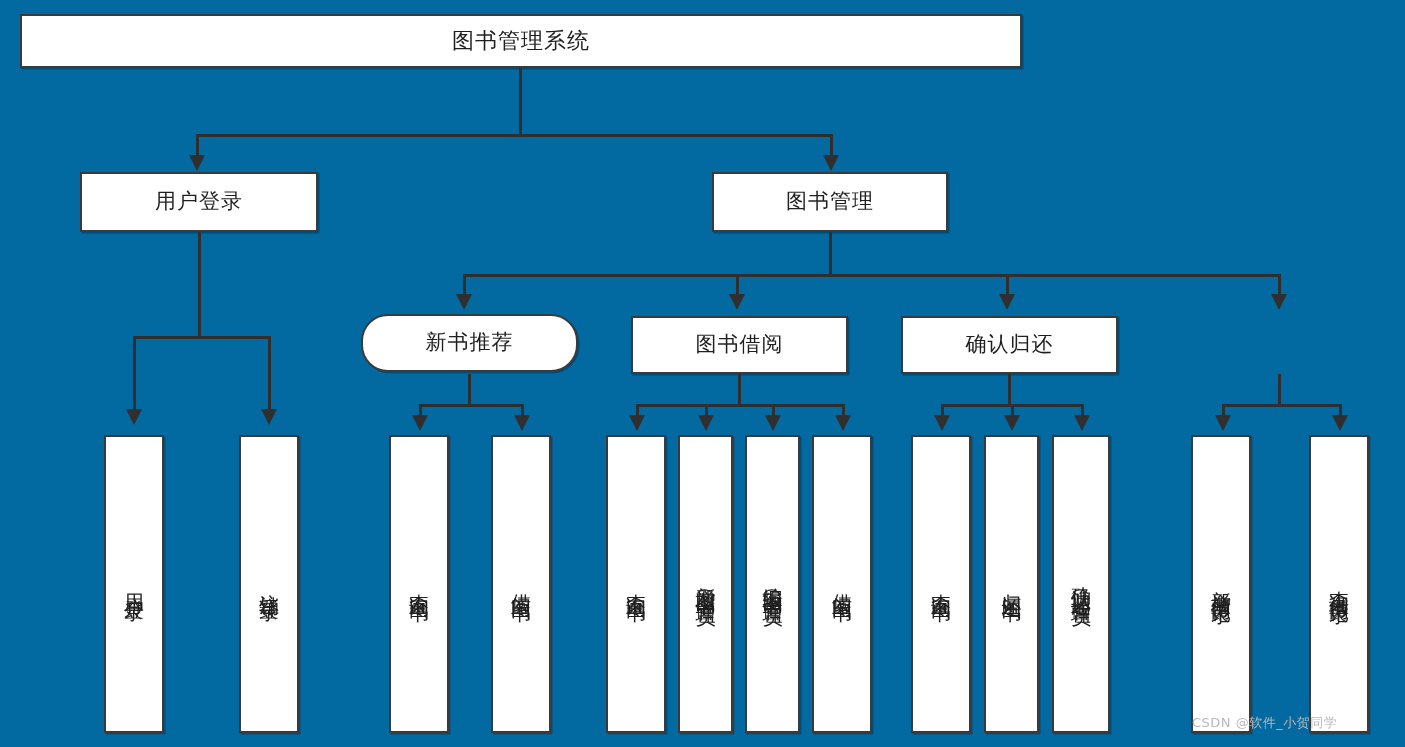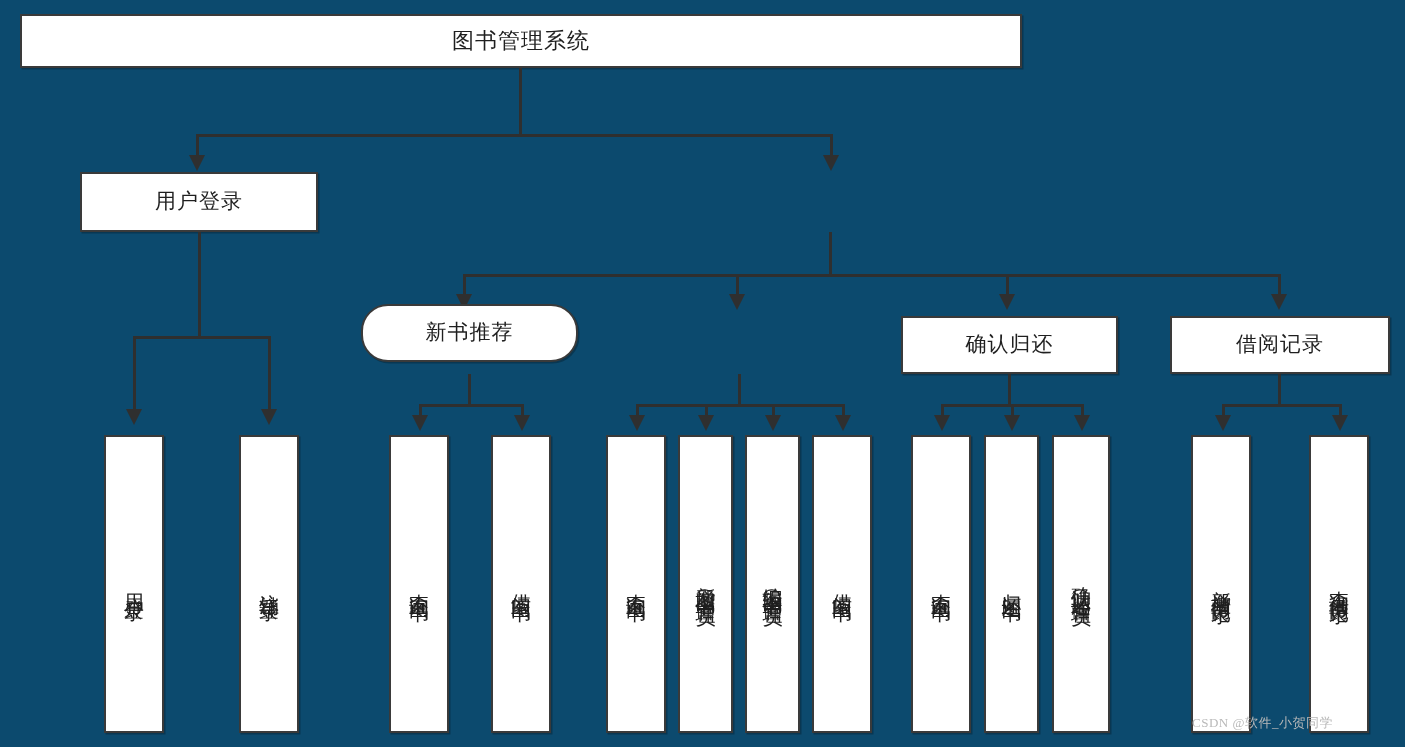--- a/index.html
+++ b/index.html
@@ -8,23 +8,22 @@
     padding: 0;
     background: #ffffff;
   }
   body {
     font-family: "DejaVu Sans", "Liberation Sans", sans-serif;
   }
   #canvas {
     position: relative;
     width: 1405px;
     height: 747px;
-    background: #0c4a6e;
+    background: #0369a1;
     overflow: hidden;
-    font-family: Liberation Serif, serif;
   }
   .node {
     position: absolute;
     box-sizing: border-box;
     border: 2.5px solid #3a3a3a;
     background: #ffffff;
     box-shadow: 1.5px 1.5px 0 rgba(0,0,0,0.25);
     display: flex;
     align-items: center;
     justify-content: center;
@@ -94,47 +93,50 @@
   <div class="hline" style="left:196px; top:134px; width:636px;"></div>
   <div class="vline" style="left:196px; top:134px; height:24px;"></div>
   <div class="arrow" style="left:189px; top:155px;"></div>
   <div class="vline" style="left:830px; top:134px; height:24px;"></div>
   <div class="arrow" style="left:823px; top:155px;"></div>
 
   <div class="node horiz" style="left:80px; top:172px; width:238px; height:60px;">
     <span>用户登录</span>
   </div>
 
+  <div class="node horiz" style="left:712px; top:172px; width:236px; height:60px;">
+    <span>图书管理</span>
+  </div>
 
   <div class="vline" style="left:198px; top:232px; height:106px;"></div>
   <div class="hline" style="left:133px; top:336px; width:137px;"></div>
   <div class="vline" style="left:133px; top:336px; height:75px;"></div>
   <div class="arrow" style="left:126px; top:409px;"></div>
   <div class="vline" style="left:268px; top:336px; height:75px;"></div>
   <div class="arrow" style="left:261px; top:409px;"></div>
 
   <div class="vline" style="left:829px; top:232px; height:44px;"></div>
   <div class="hline" style="left:463px; top:274px; width:817px;"></div>
   <div class="vline" style="left:463px; top:274px; height:22px;"></div>
   <div class="arrow" style="left:456px; top:294px;"></div>
   <div class="vline" style="left:736px; top:274px; height:22px;"></div>
   <div class="arrow" style="left:729px; top:294px;"></div>
   <div class="vline" style="left:1006px; top:274px; height:22px;"></div>
   <div class="arrow" style="left:999px; top:294px;"></div>
   <div class="vline" style="left:1278px; top:274px; height:22px;"></div>
   <div class="arrow" style="left:1271px; top:294px;"></div>
 
-  <div class="node horiz" style="left:361px; top:304px; width:217px; height:58px;border-radius:27px;">
+  <div class="node horiz" style="left:361px; top:314px; width:217px; height:58px;border-radius:27px;">
     <span>新书推荐</span>
+  </div>
+  <div class="node horiz" style="left:631px; top:316px; width:217px; height:58px;">
+    <span>图书借阅</span>
   </div>
   <div class="node horiz" style="left:901px; top:316px; width:217px; height:58px;">
     <span>确认归还</span>
-  </div>
-  <div class="node horiz" style="left:1170px; top:316px; width:220px; height:58px;">
-    <span>借阅记录</span>
   </div>
 
   <div class="vline" style="left:468px; top:374px; height:32px;"></div>
   <div class="hline" style="left:419px; top:404px; width:104px;"></div>
   <div class="vline" style="left:419px; top:404px; height:13px;"></div>
   <div class="arrow" style="left:412px; top:415px;"></div>
   <div class="vline" style="left:521px; top:404px; height:13px;"></div>
   <div class="arrow" style="left:514px; top:415px;"></div>
 
   <div class="vline" style="left:738px; top:374px; height:32px;"></div>

